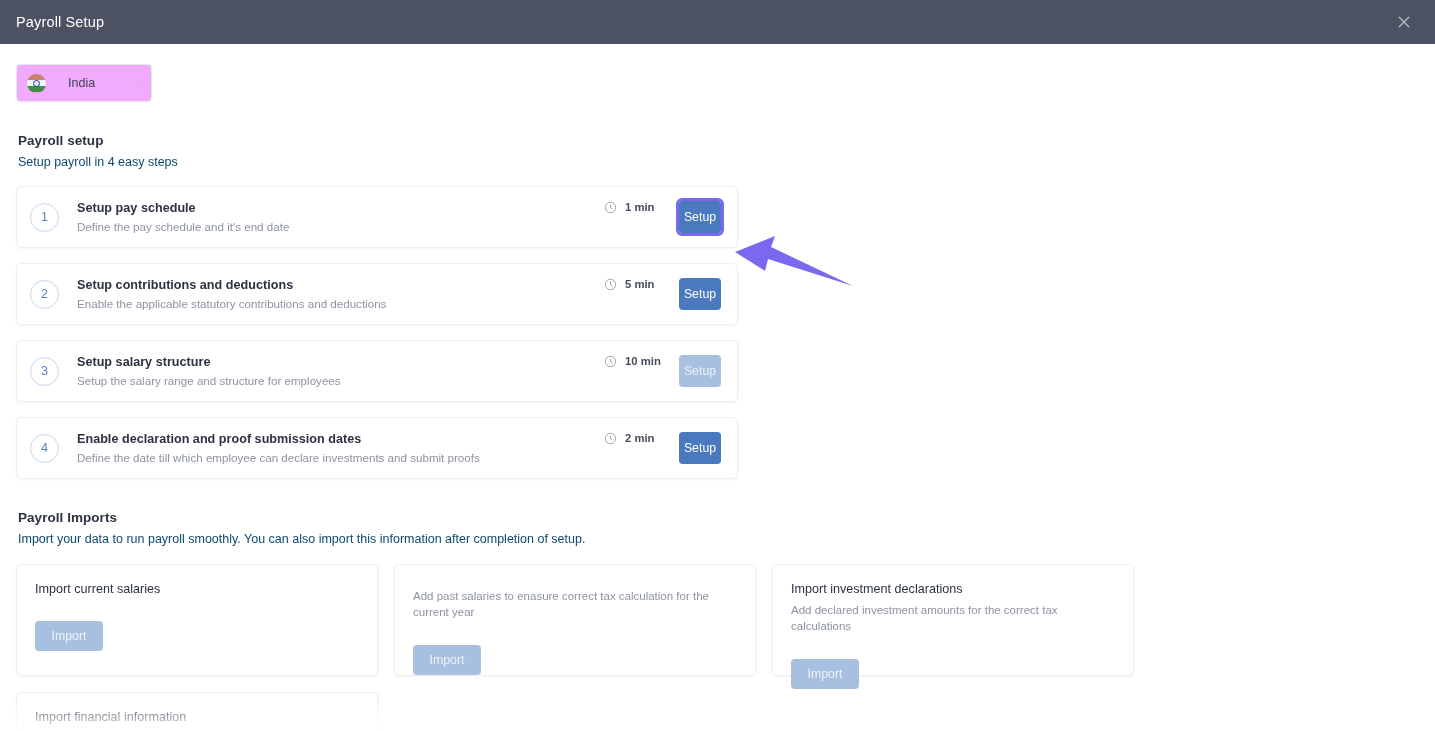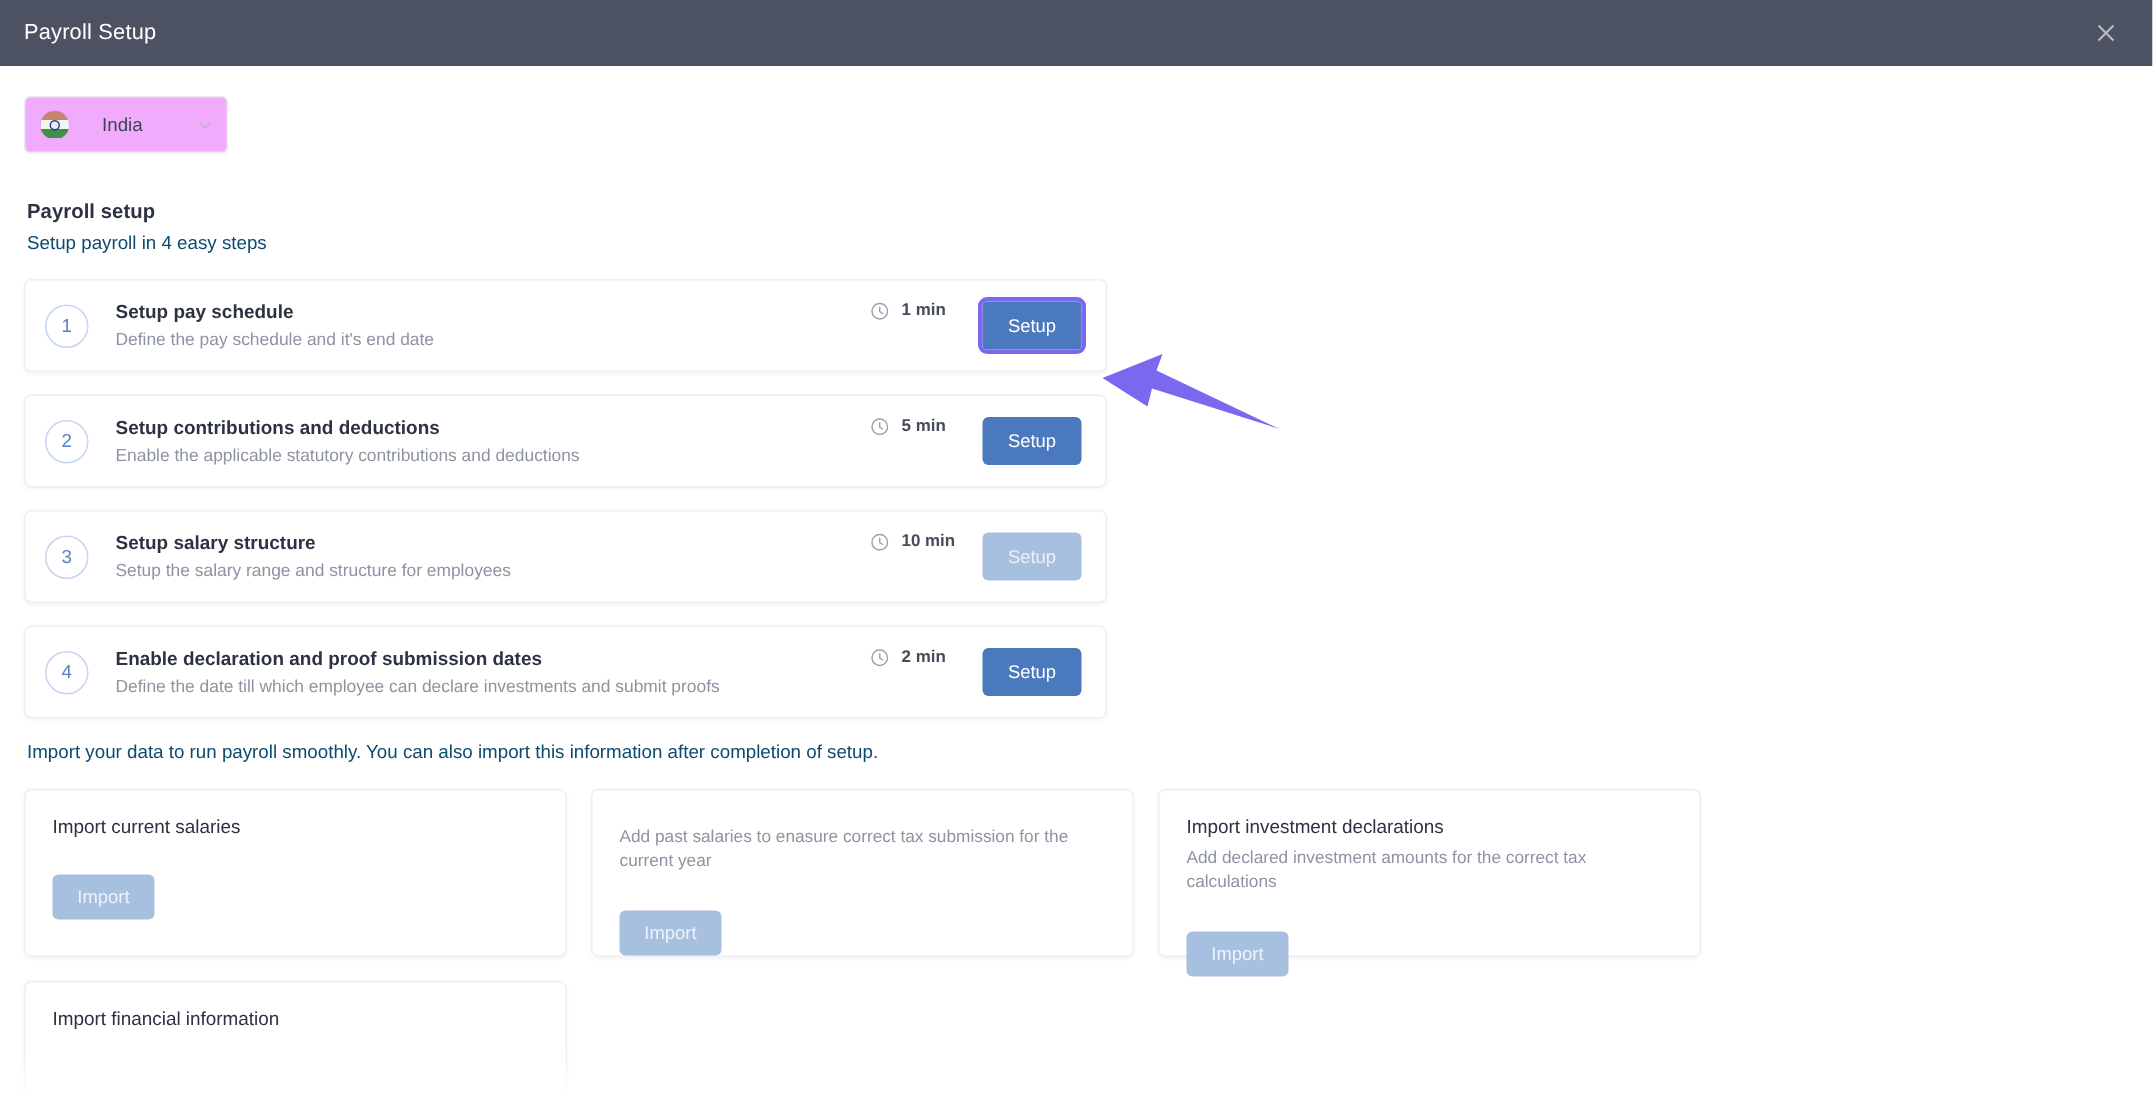--- a/index.html
+++ b/index.html
@@ -158,21 +158,21 @@
 
   .btn {
     border: none;
     border-radius: 4px;
     font-family: inherit;
     font-size: 12.3px;
     color: #ffffff;
     cursor: pointer;
   }
   .btn-setup {
-    width: 66px; height: 32px;
+    width: 42px; height: 32px;
     background: #4a79bd;
     margin-left: 8px;
   }
   .btn-setup.disabled {
     background: #a8c0e0;
     color: #eaf0f8;
     cursor: default;
   }
   .btn-setup.highlight {
     outline: 3px solid #7a68ef;
@@ -339,31 +339,32 @@
                 <path d="M7 4.1 V7.2 L9.1 8.6" stroke="currentColor" stroke-width="1" fill="none" stroke-linecap="round"></path>
               </svg>
           </span>
           <span class="dur">2 min</span>
           <button class="btn btn-setup">Setup</button>
         </div>
       </div>
 
     </div>
 
+    <div class="section-title">Payroll Imports</div>
     <div class="section-sub">Import your data to run payroll smoothly. You can also import this information after completion of setup.</div>
 
     <div class="imports">
 
       <div class="import-card">
         <div class="import-title">Import current salaries</div>
         <button class="btn btn-import">Import</button>
       </div>
 
       <div class="import-card">
-        <div class="import-desc">Add past salaries to enasure correct tax submission for the current year</div>
+        <div class="import-desc">Add past salaries to enasure correct tax calculation for the current year</div>
         <button class="btn btn-import">Import</button>
       </div>
 
       <div class="import-card">
         <div class="import-title">Import investment declarations</div>
         <div class="import-desc">Add declared investment amounts for the correct tax calculations</div>
         <button class="btn btn-import">Import</button>
       </div>
 
       <div class="import-card">

